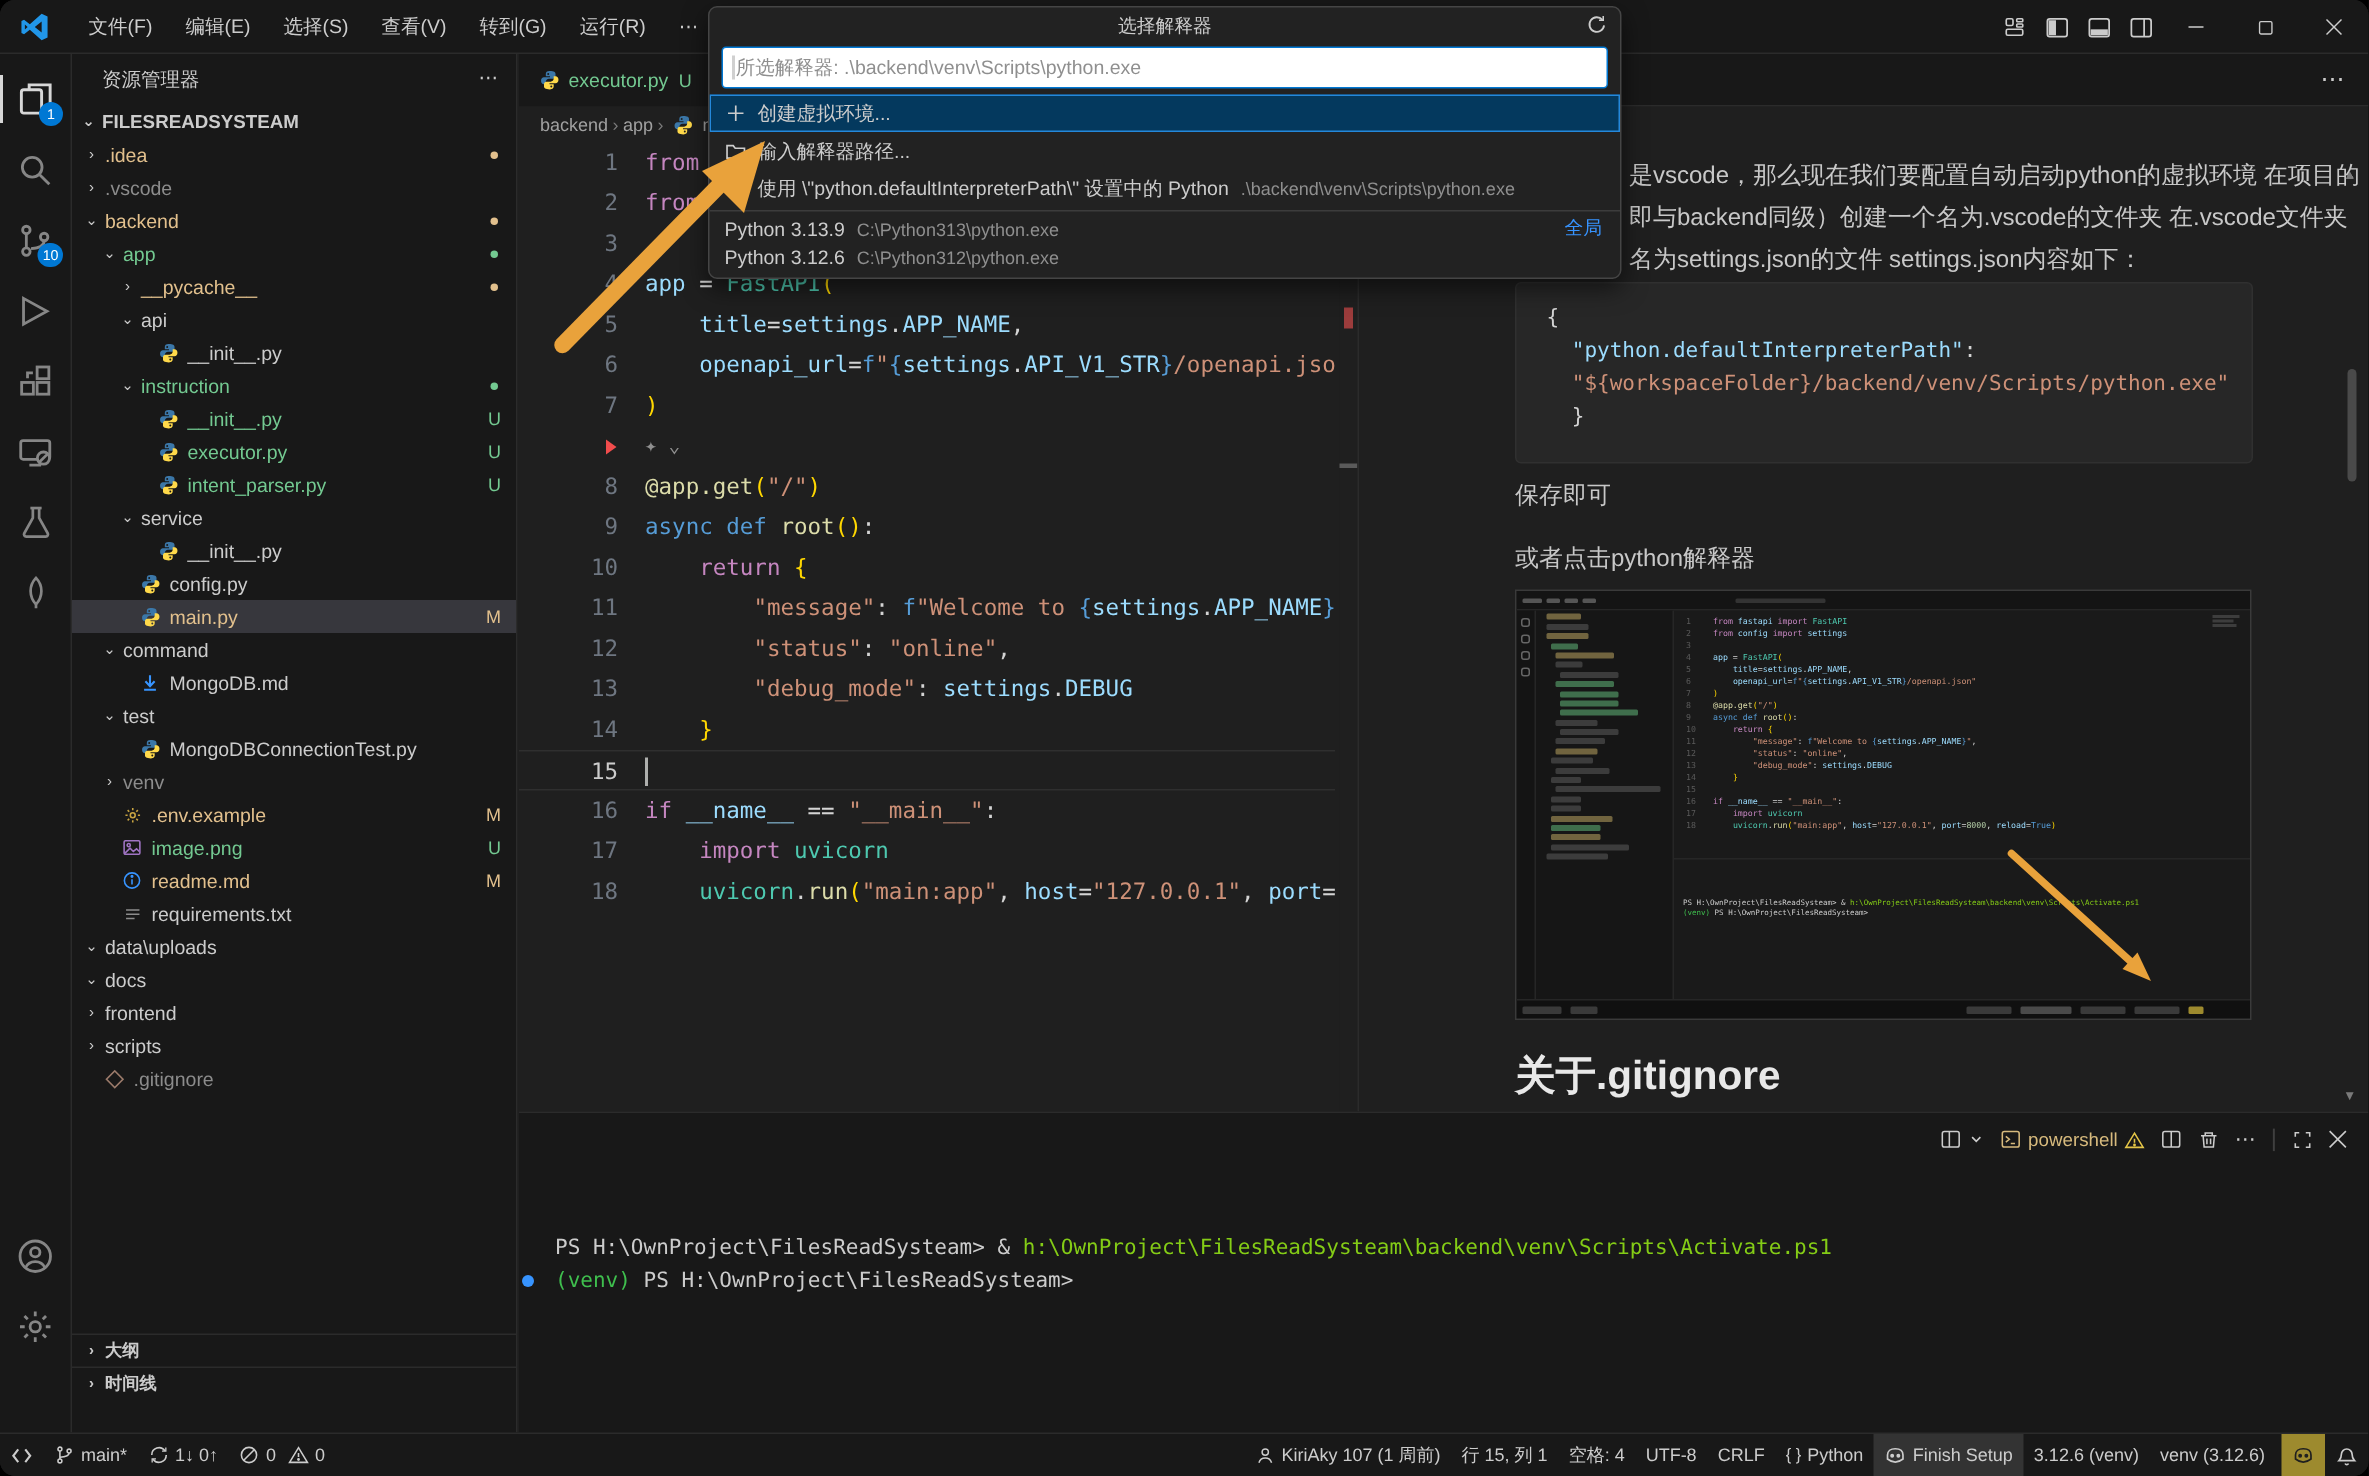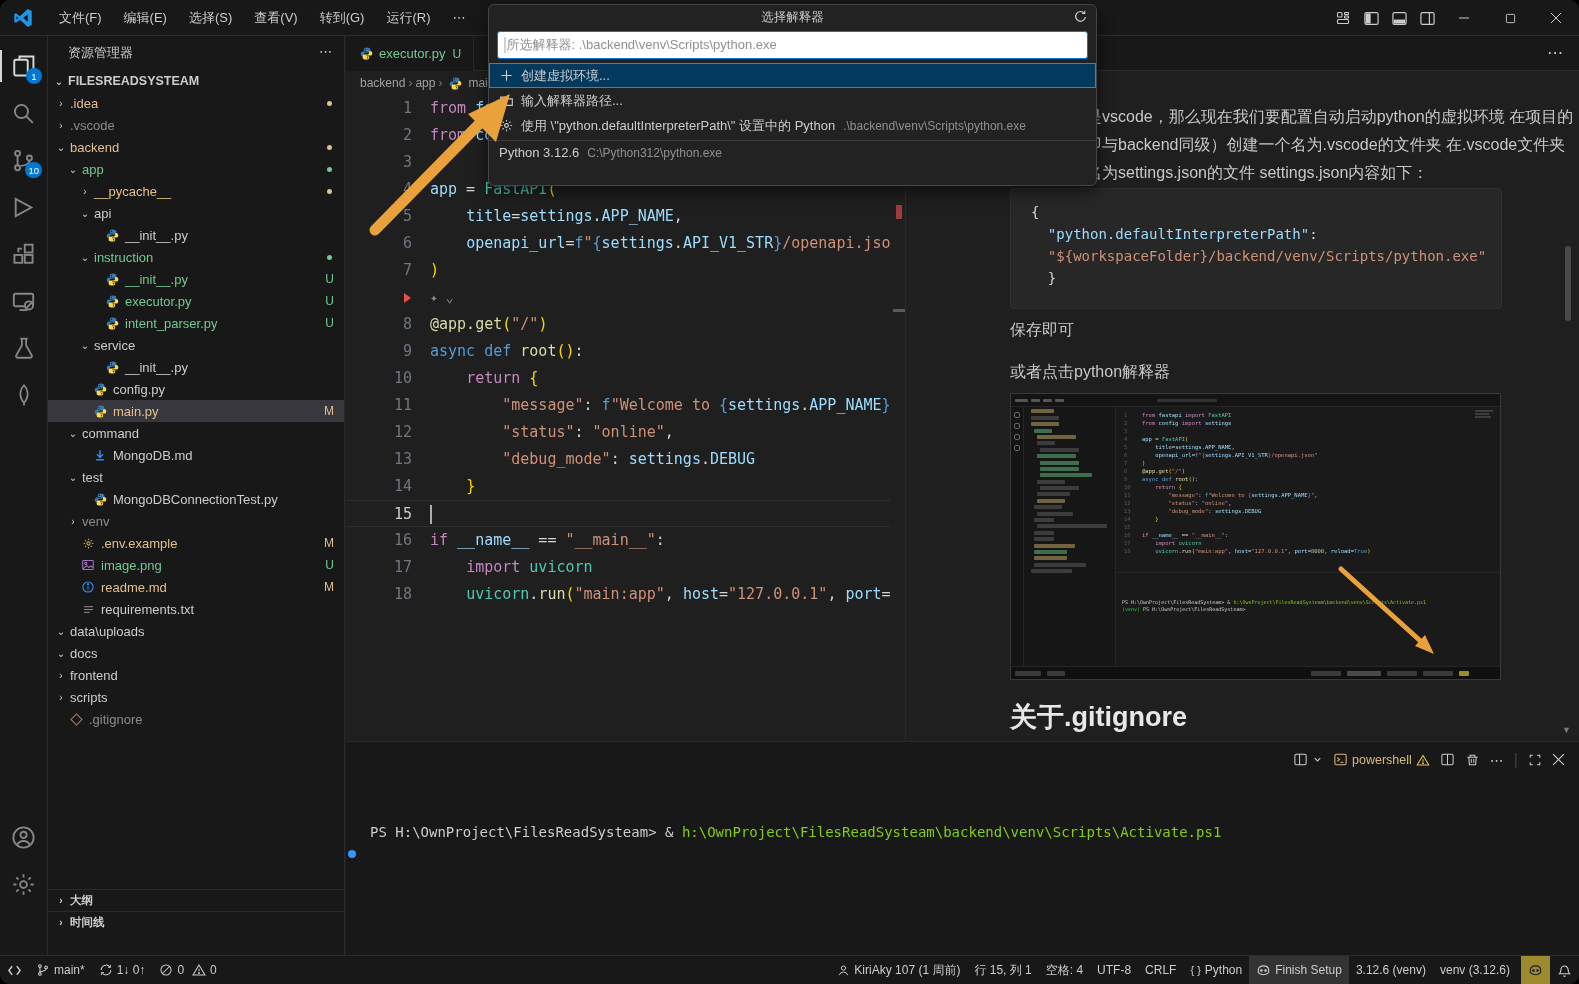--- a/index.html
+++ b/index.html
@@ -114,21 +114,21 @@
 
   
   #statusbar { position:absolute; left:0; right:0; bottom:0; height:29px; background:#181818; border-top:1px solid #2b2b2b;
     display:flex; align-items:center; justify-content:space-between; z-index:20; font-size:12px; color:#cccccc; }
   .sb-group { display:flex; align-items:flex-start; height:29px; }
   .sb-item { display:flex; align-items:center; gap:4px; padding:0 7px; height:29px; cursor:pointer; white-space:nowrap; }
   .sb-item.highlight { background:#333333; }
   .sb-item.copilot-warn { background:#9d8a2e; color:#1f1f1f; margin-left:4px; }
 
   
-  #quickpick { position:absolute; left:488px; top:4px; width:609px; height:182px; background:#222222;
+  #quickpick { position:absolute; left:472px; top:4px; width:609px; height:182px; background:#222222;
     border:1px solid #454545; border-radius:6px; box-shadow:0 6px 16px rgba(0,0,0,.55); z-index:50; overflow:hidden; }
   #qp-title { height:24px; display:flex; align-items:center; justify-content:center; color:#cccccc; font-size:12.5px; position:relative; }
   #qp-refresh { position:absolute; right:8px; top:4px; color:#cccccc; }
   #qp-inputwrap { margin:2px 8px 4px; height:28px; background:#ffffff; border:1px solid #0078d4; border-radius:3px;
     display:flex; align-items:center; padding:0 6px; }
   #qp-caret { width:1.5px; height:16px; background:#d0d0d0; margin-right:1px; }
   #qp-input { color:#8f8f8f; font-size:13px; white-space:pre; }
   .qp-item { height:25px; display:flex; align-items:center; padding:0 10px; font-size:13px; color:#cccccc; position:relative; cursor:pointer; }
   .qp-item .qp-ico { margin-right:7px; display:flex; color:#cccccc; }
   .qp-item.focused { background:#04395E; outline:1px solid #2488db; outline-offset:-1px; }
@@ -796,20 +796,21 @@
         </span>
       <span>
           <svg class="ic" width="13" height="13" viewBox="0 0 12 12" stroke="#cccccc">
             <line x1="1" y1="1" x2="11" y2="11"></line>
             <line x1="11" y1="1" x2="1" y2="11"></line>
           </svg>
         </span>
     </div>
     <div id="terminal-body" style="position: absolute; inset: 80px 0px 0px 12px;">
         <div class="term-line" style="top: 0px;"><span class="t-fg">PS H:\OwnProject\FilesReadSysteam&gt; </span><span class="t-fg">&amp; </span><span class="t-yellow">h:\OwnProject\FilesReadSysteam\backend\venv\Scripts\Activate.ps1</span></div>
+        <div class="term-line" style="top: 22px;"><span class="t-green">(venv)</span><span class="t-fg"> PS H:\OwnProject\FilesReadSysteam&gt;</span></div>
         <div id="term-dot" style="position: absolute; left: -10px; top: 28px; width: 8px; height: 8px; border-radius: 4px; background: rgb(55, 148, 255);"></div>
       </div>
   </div>
 
   <div id="statusbar">
     <div class="sb-group" id="sb-left">
         <div class="sb-item">
           <span>
             <svg class="ic" width="15" height="15" viewBox="0 0 16 16" fill="none" stroke="currentColor" stroke-width="1.5">
               <path d="M5.5 3.5 2 8l3.5 4.5M10.5 3.5 14 8l-3.5 4.5"></path>
@@ -954,20 +955,25 @@
             <svg class="ic" width="15" height="15" viewBox="0 0 16 16" fill="none" stroke="currentColor" stroke-width="1.2">
               <circle cx="8" cy="8" r="2"></circle>
               <path d="M8 2v1.8M8 12.2V14M2 8h1.8M12.2 8H14M3.8 3.8l1.3 1.3M10.9 10.9l1.3 1.3M12.2 3.8l-1.3 1.3M5.1 10.9l-1.3 1.3"></path>
             </svg>
           </span>
           <span>使用 \"python.defaultInterpreterPath\" 设置中的 Python</span>
           <span class="qp-detail">.\backend\venv\Scripts\python.exe</span>
         </div>
         <div class="qp-sep"></div>
         <div class="qp-item small">
+          <span>Python 3.13.9</span>
+          <span class="qp-detail">C:\Python313\python.exe</span>
+          <span class="qp-tag">全局</span>
+        </div>
+        <div class="qp-item small">
           <span>Python 3.12.6</span>
           <span class="qp-detail">C:\Python312\python.exe</span>
         </div>
       </div>
   </div>
 
   <svg id="anno-arrow" viewBox="0 0 190 170">
     <line x1="25" y1="150" x2="135" y2="38" stroke="#E9A23B" stroke-width="11" stroke-linecap="round"></line>
     <polygon points="160,14 118,34 146,62" fill="#E9A23B"></polygon>
   </svg>

